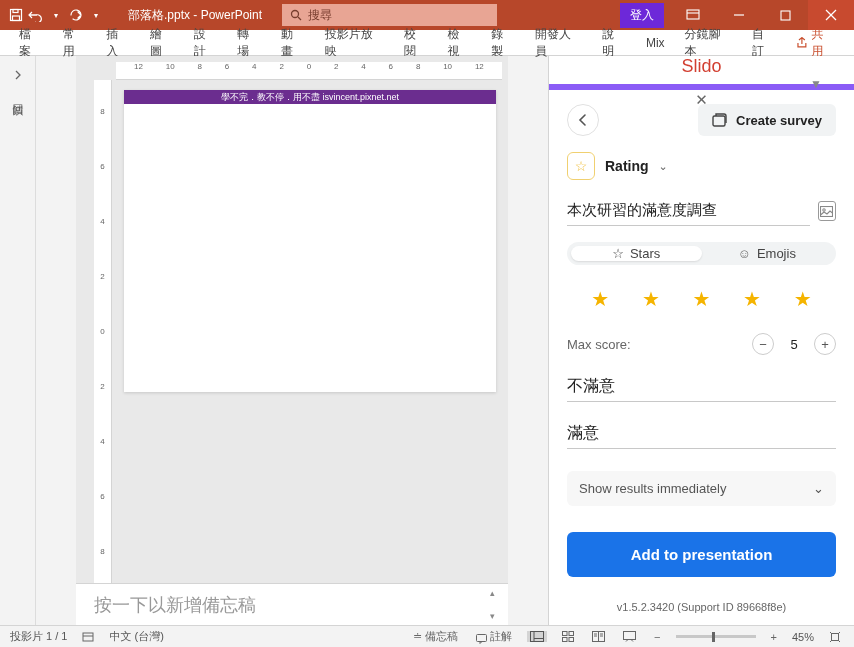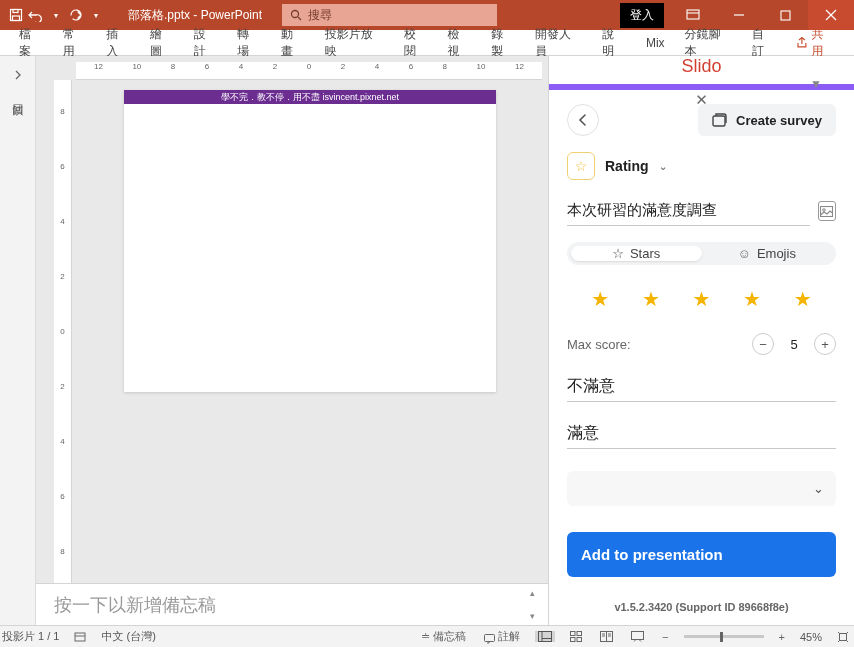--- a/index.html
+++ b/index.html
@@ -4,29 +4,29 @@
 <style>
 * { margin: 0; padding: 0; box-sizing: border-box; font-family: "Microsoft JhengHei", "Segoe UI", sans-serif; }
 body { width: 854px; height: 647px; background: #f3f3f3; overflow: hidden; font-size: 12px; }
 
 .titlebar { height: 30px; background: #b7472a; display: flex; align-items: center; color: #fff; }
 .tb-left { display: flex; align-items: center; gap: 4px; padding-left: 8px; }
 .tb-icon { width: 16px; height: 16px; display: flex; align-items: center; justify-content: center; cursor: pointer; color: #fff; font-size: 13px; }
 .tb-title { margin-left: 24px; font-size: 12px; color: #fff; }
 .tb-search { margin-left: 20px; background: #e8a594; height: 22px; width: 215px; display: flex; align-items: center; padding: 0 8px; gap: 6px; color: #773d2e; }
 .tb-right { margin-left: auto; display: flex; align-items: center; height: 100%; }
-.tb-login { background: #000000; padding: 4px 10px; font-size: 12px; margin-right: 6px; display: flex; align-items: center; }
+.tb-login { background: #6d28d9; padding: 4px 10px; font-size: 12px; margin-right: 6px; display: flex; align-items: center; }
 .tb-winbtn { width: 46px; height: 30px; display: flex; align-items: center; justify-content: center; cursor: pointer; color: #fff; }
 .tb-close { background: #c84a2f; }
 
 .ribbon-tabs { height: 26px; background: #fff; border-bottom: 1px solid #d4d4d4; display: flex; align-items: center; padding: 0 10px; gap: 2px; }
 .rtab { padding: 4px 9px; font-size: 12px; color: #444; cursor: pointer; }
 .rtab.share { margin-left: auto; color: #c94f2e; display: flex; align-items: center; gap: 4px; }
 
-.worksplit { display: flex; height: calc(100% - 30px - 26px - 22px); }
+.worksplit { display: flex; height: calc(100% - 30px - 26px - 22px); gap: 40px; }
 
 .left-nav { width: 36px; background: #f3f3f3; border-right: 1px solid #dcdcdc; display: flex; flex-direction: column; align-items: center; padding-top: 14px; gap: 16px; }
 .left-nav .chev { cursor: pointer; color: #666; }
 .left-nav .vtext { writing-mode: vertical-rl; font-size: 11px; color: #555; }
 
 .center { flex: 1; background: #e9e9e9; position: relative; display: flex; flex-direction: column; }
 .ruler-h { height: 18px; background: #fff; border-bottom: 1px solid #d4d4d4; margin: 6px 6px 0 40px; position: relative; font-size: 8px; color: #666; overflow: hidden; }
 .ruler-h .ticks { position: absolute; top: 0; left: 0; right: 0; height: 100%; display: flex; justify-content: space-between; padding: 0 18px; }
 .ruler-h .ticks span { font-size: 8px; }
 .slide-area { flex: 1; display: flex; position: relative; }
@@ -69,25 +69,25 @@
 .maxscore { display: flex; align-items: center; gap: 14px; color: #666; font-size: 13px; }
 .maxscore .label { flex: 1; }
 .stepbtn { width: 22px; height: 22px; border: 1px solid #ccc; border-radius: 50%; display: flex; align-items: center; justify-content: center; cursor: pointer; color: #555; font-size: 13px; }
 .maxscore .val { color: #222; width: 12px; text-align: center; }
 
 .text-input { border: none; border-bottom: 1px solid #c8c8c8; padding: 6px 0; font-size: 16px; color: #222; width: 100%; background: transparent; }
 
 .results-dd { background: #f7f7f7; border-radius: 6px; padding: 10px 12px; display: flex; align-items: center; color: #555; font-size: 13px; cursor: pointer; margin-top: 6px; }
 .results-dd .chev { margin-left: auto; }
 
-.add-btn { background: #1a73e8; color: #fff; border-radius: 6px; padding: 14px; font-size: 15px; font-weight: 600; cursor: pointer; margin-top: 10px; }
-
-.slido-ver { text-align: center; font-size: 11px; color: #666; padding: 8px 0; font-weight: bold; }
-
-.statusbar { height: 22px; background: #f3f3f3; border-top: 1px solid #d4d4d4; display: flex; align-items: center; padding: 0 2px; font-size: 11px; color: #555; gap: 12px; }
+.add-btn { background: #1a73e8; color: #fff; border-radius: 6px; padding: 14px; text-align: center; font-size: 15px; font-weight: 600; cursor: pointer; margin-top: 10px; }
+
+.slido-ver { text-align: center; font-size: 11px; color: #666; padding: 8px 0; }
+
+.statusbar { height: 22px; background: #f3f3f3; border-top: 1px solid #d4d4d4; display: flex; align-items: center; padding: 0 10px; font-size: 11px; color: #555; gap: 12px; }
 .statusbar .spacer { flex: 1; }
 .sb-icon { cursor: pointer; color: #666; padding: 0 3px; }
 .sb-icon.active { background: #d4d4d4; }
 .zoom-slider { width: 80px; height: 3px; background: #c8c8c8; position: relative; }
 .zoom-slider .thumb { position: absolute; left: 36px; top: -3px; width: 3px; height: 10px; background: #666; }
 
 svg { display: block; }
 </style>
 </head>
 <body>
@@ -298,20 +298,21 @@
         <div class="label">Max score:</div>
         <div class="stepbtn">−</div>
         <div class="val">5</div>
         <div class="stepbtn">+</div>
       </div>
 
       <input class="text-input" value="不滿意" style="">
       <input class="text-input" value="滿意" style="">
 
       <div class="results-dd">
+        <span>Show results immediately</span>
         <span class="chev">⌄</span>
       </div>
 
       <div class="add-btn">Add to presentation</div>
 
       <div class="slido-ver">v1.5.2.3420 (Support ID 89668f8e)</div>
     </div>
   </div>
 
 </div>

